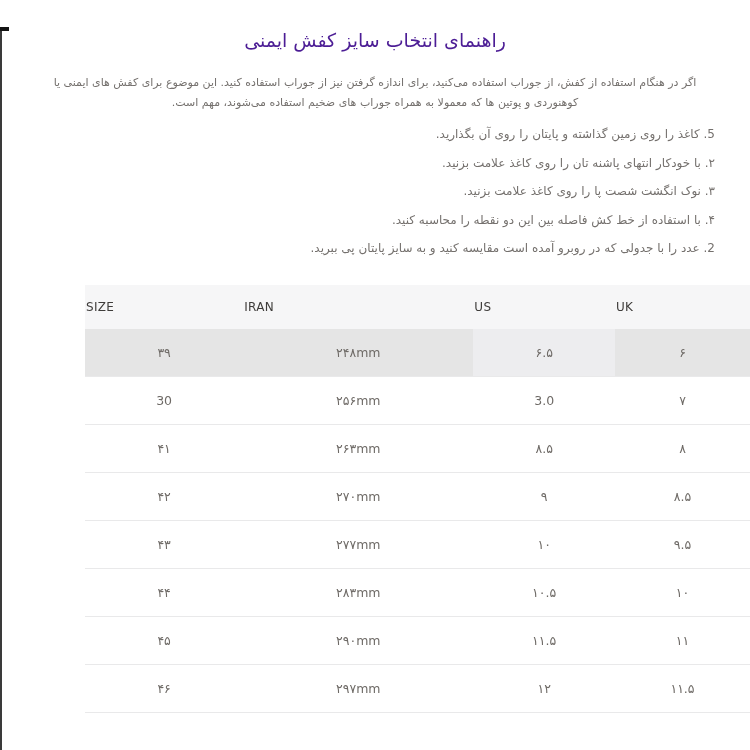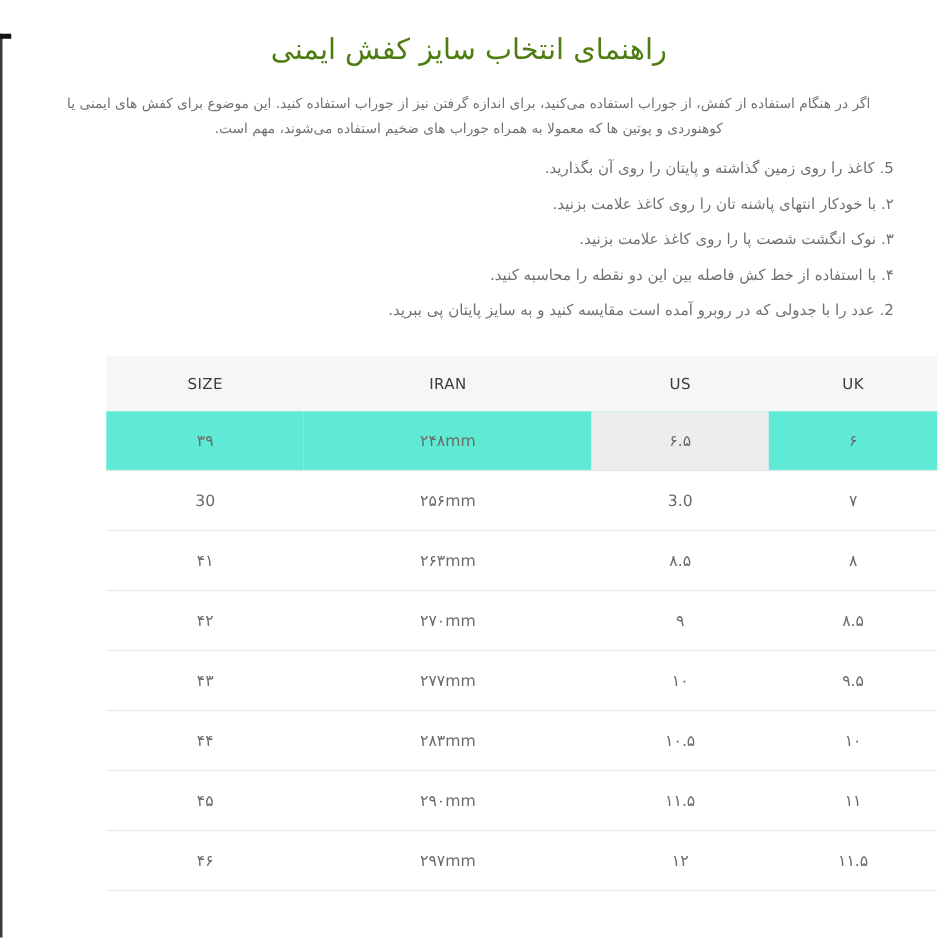--- a/index.html
+++ b/index.html
@@ -27,23 +27,23 @@
   .edge-notch {
     position: absolute;
     left: 0; top: 0;
     width: 9px; height: 4px;
     background: #141414;
   }
 
   .page-title {
     margin: 27px 0 0 0;
     text-align: center;
-    font-size: 23px;
+    font-size: 19px;
     font-weight: normal;
-    color: #4d7c0f;
+    color: #4c1d95;
     line-height: 26px;
   }
 
   .intro {
     margin: 20px 35px 0 35px;
     text-align: center;
     font-size: 11px;
     line-height: 20px;
     color: #74706d;
   }
@@ -70,25 +70,25 @@
   }
   thead tr {
     background: #f6f6f7;
   }
   th {
     height: 42px;
     font-size: 12px;
     font-weight: normal;
     color: #3e3c3a;
     letter-spacing: 0.3px;
-    text-align: center;
+    text-align: left;
     vertical-align: middle;
   }
   tbody tr:first-child {
-    background: #5eead4;
+    background: #e5e5e5;
   }
   td {
     height: 45px;
     border-bottom: 1px solid #e9e9ea;
     font-size: 12.5px;
     color: #6e6a66;
     text-align: center;
     vertical-align: middle;
   }
   td.hl {

